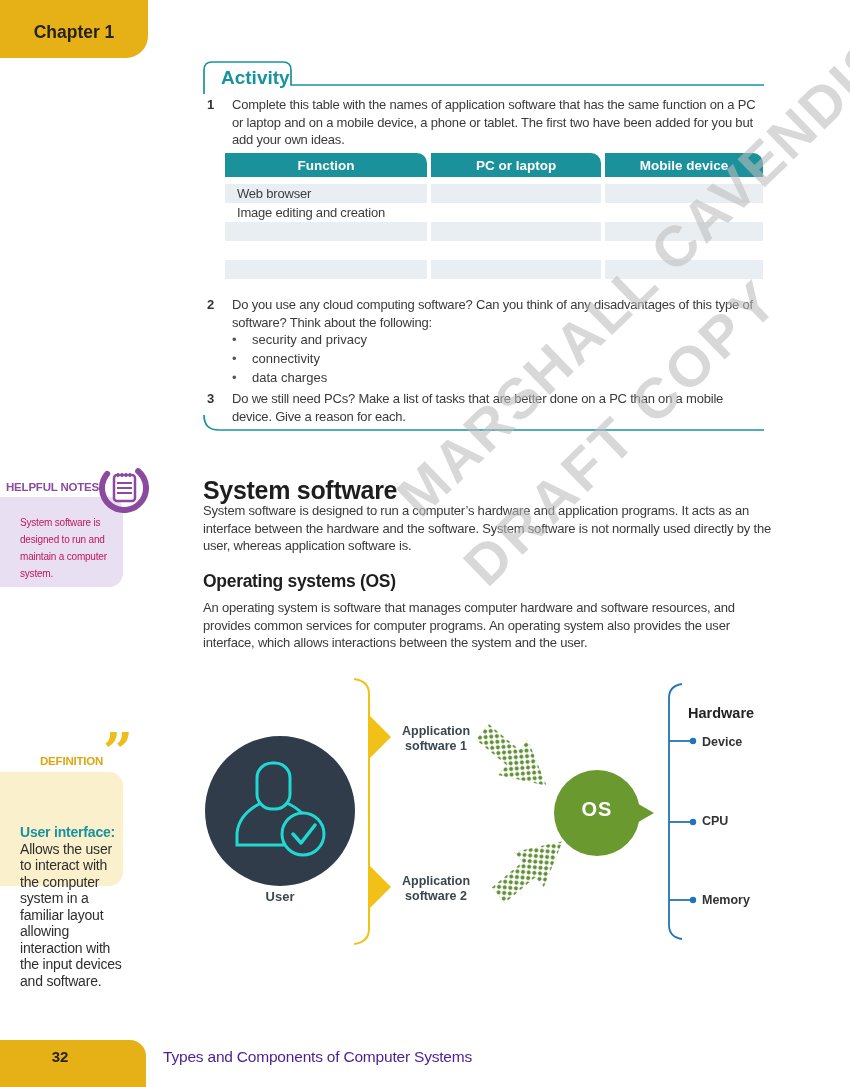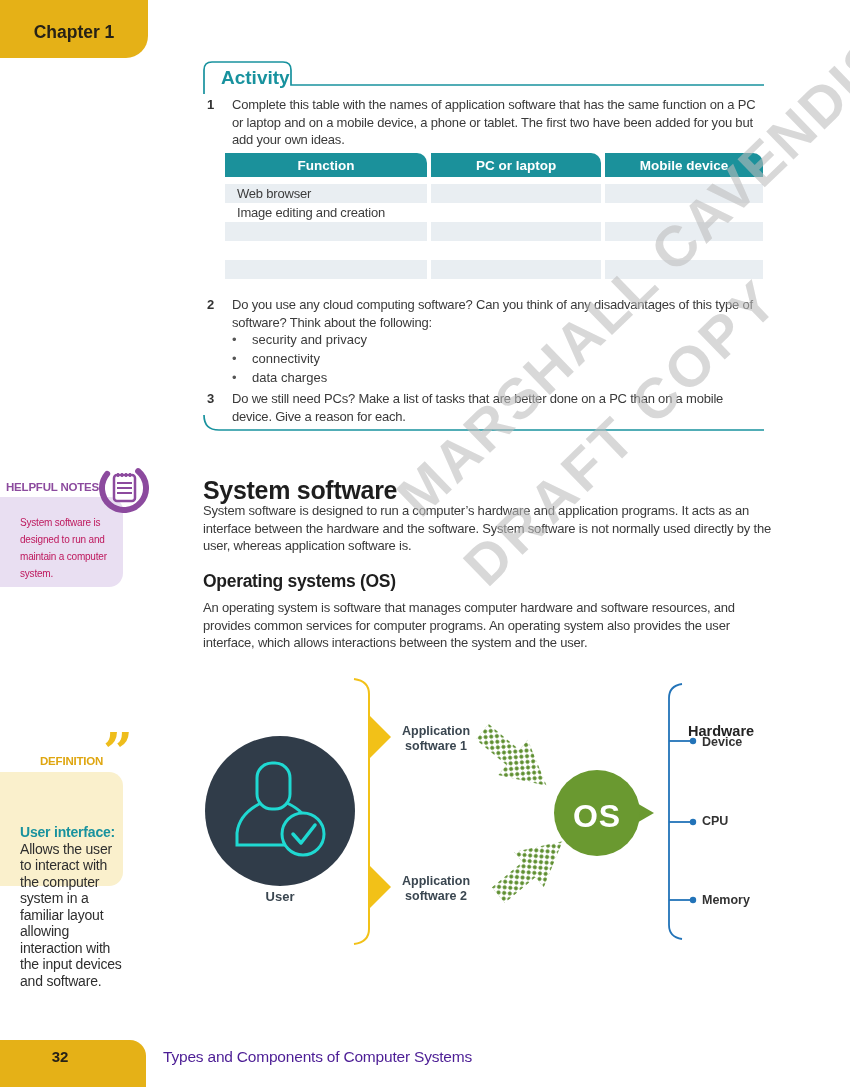--- a/index.html
+++ b/index.html
@@ -44,25 +44,25 @@
   .def-box { position:absolute; left:0; top:772px; width:123px; height:114px; background:#faf0cc; border-radius:0 14px 14px 0; }
   .def-label { position:absolute; left:40px; top:755px; font-size:11.5px; font-weight:bold; color:#dfa610; letter-spacing:-0.2px; }
   .def-icon { position:absolute; left:103px; top:726px; font-size:52px; font-weight:bold; color:#eebd1c; font-family:"DejaVu Serif", serif; line-height:52px; }
   .def-text { position:absolute; left:20px; top:824px; width:102px; font-size:14px; line-height:16.5px; color:#2e2e2e; letter-spacing:-0.2px; }
   .def-term { color:#18929e; font-weight:bold; }
 
   
   .diagram-svg { position:absolute; left:195px; top:665px; }
   .dlabel { position:absolute; font-weight:bold; color:#3a4650; }
   .lbl-user { left:252px; top:889px; width:56px; text-align:center; font-size:13px; }
-  .lbl-os { left:567px; top:798px; width:60px; text-align:center; font-size:32px; color:#fff; letter-spacing:1px; }
+  .lbl-os { left:567px; top:798px; width:60px; text-align:center; font-size:20px; color:#fff; letter-spacing:1px; }
   .lbl-app { width:76px; text-align:center; font-size:12.5px; line-height:14.5px; }
   .lbl-app1 { left:398px; top:724px; }
   .lbl-app2 { left:398px; top:874px; }
-  .lbl-hardware { left:688px; top:705px; font-size:14.5px; color:#222;margin-top:18px; }
+  .lbl-hardware { left:688px; top:705px; font-size:14.5px; color:#222; }
   .lbl-hw { left:702px; font-size:12.5px; color:#333; }
   .lbl-device { top:735px; }
   .lbl-cpu { top:814px; }
   .lbl-memory { top:893px; }
 
   
   .watermark { position:absolute; left:440px; top:540px; width:0; height:0; z-index:50; pointer-events:none; }
   .watermark-inner { transform:translate(-50%,-50%) rotate(-44deg); white-space:nowrap; text-align:center;
     color:#bdbdbd; opacity:0.58; font-weight:bold; }
   .wm1 { font-size:57px; letter-spacing:2px; }

